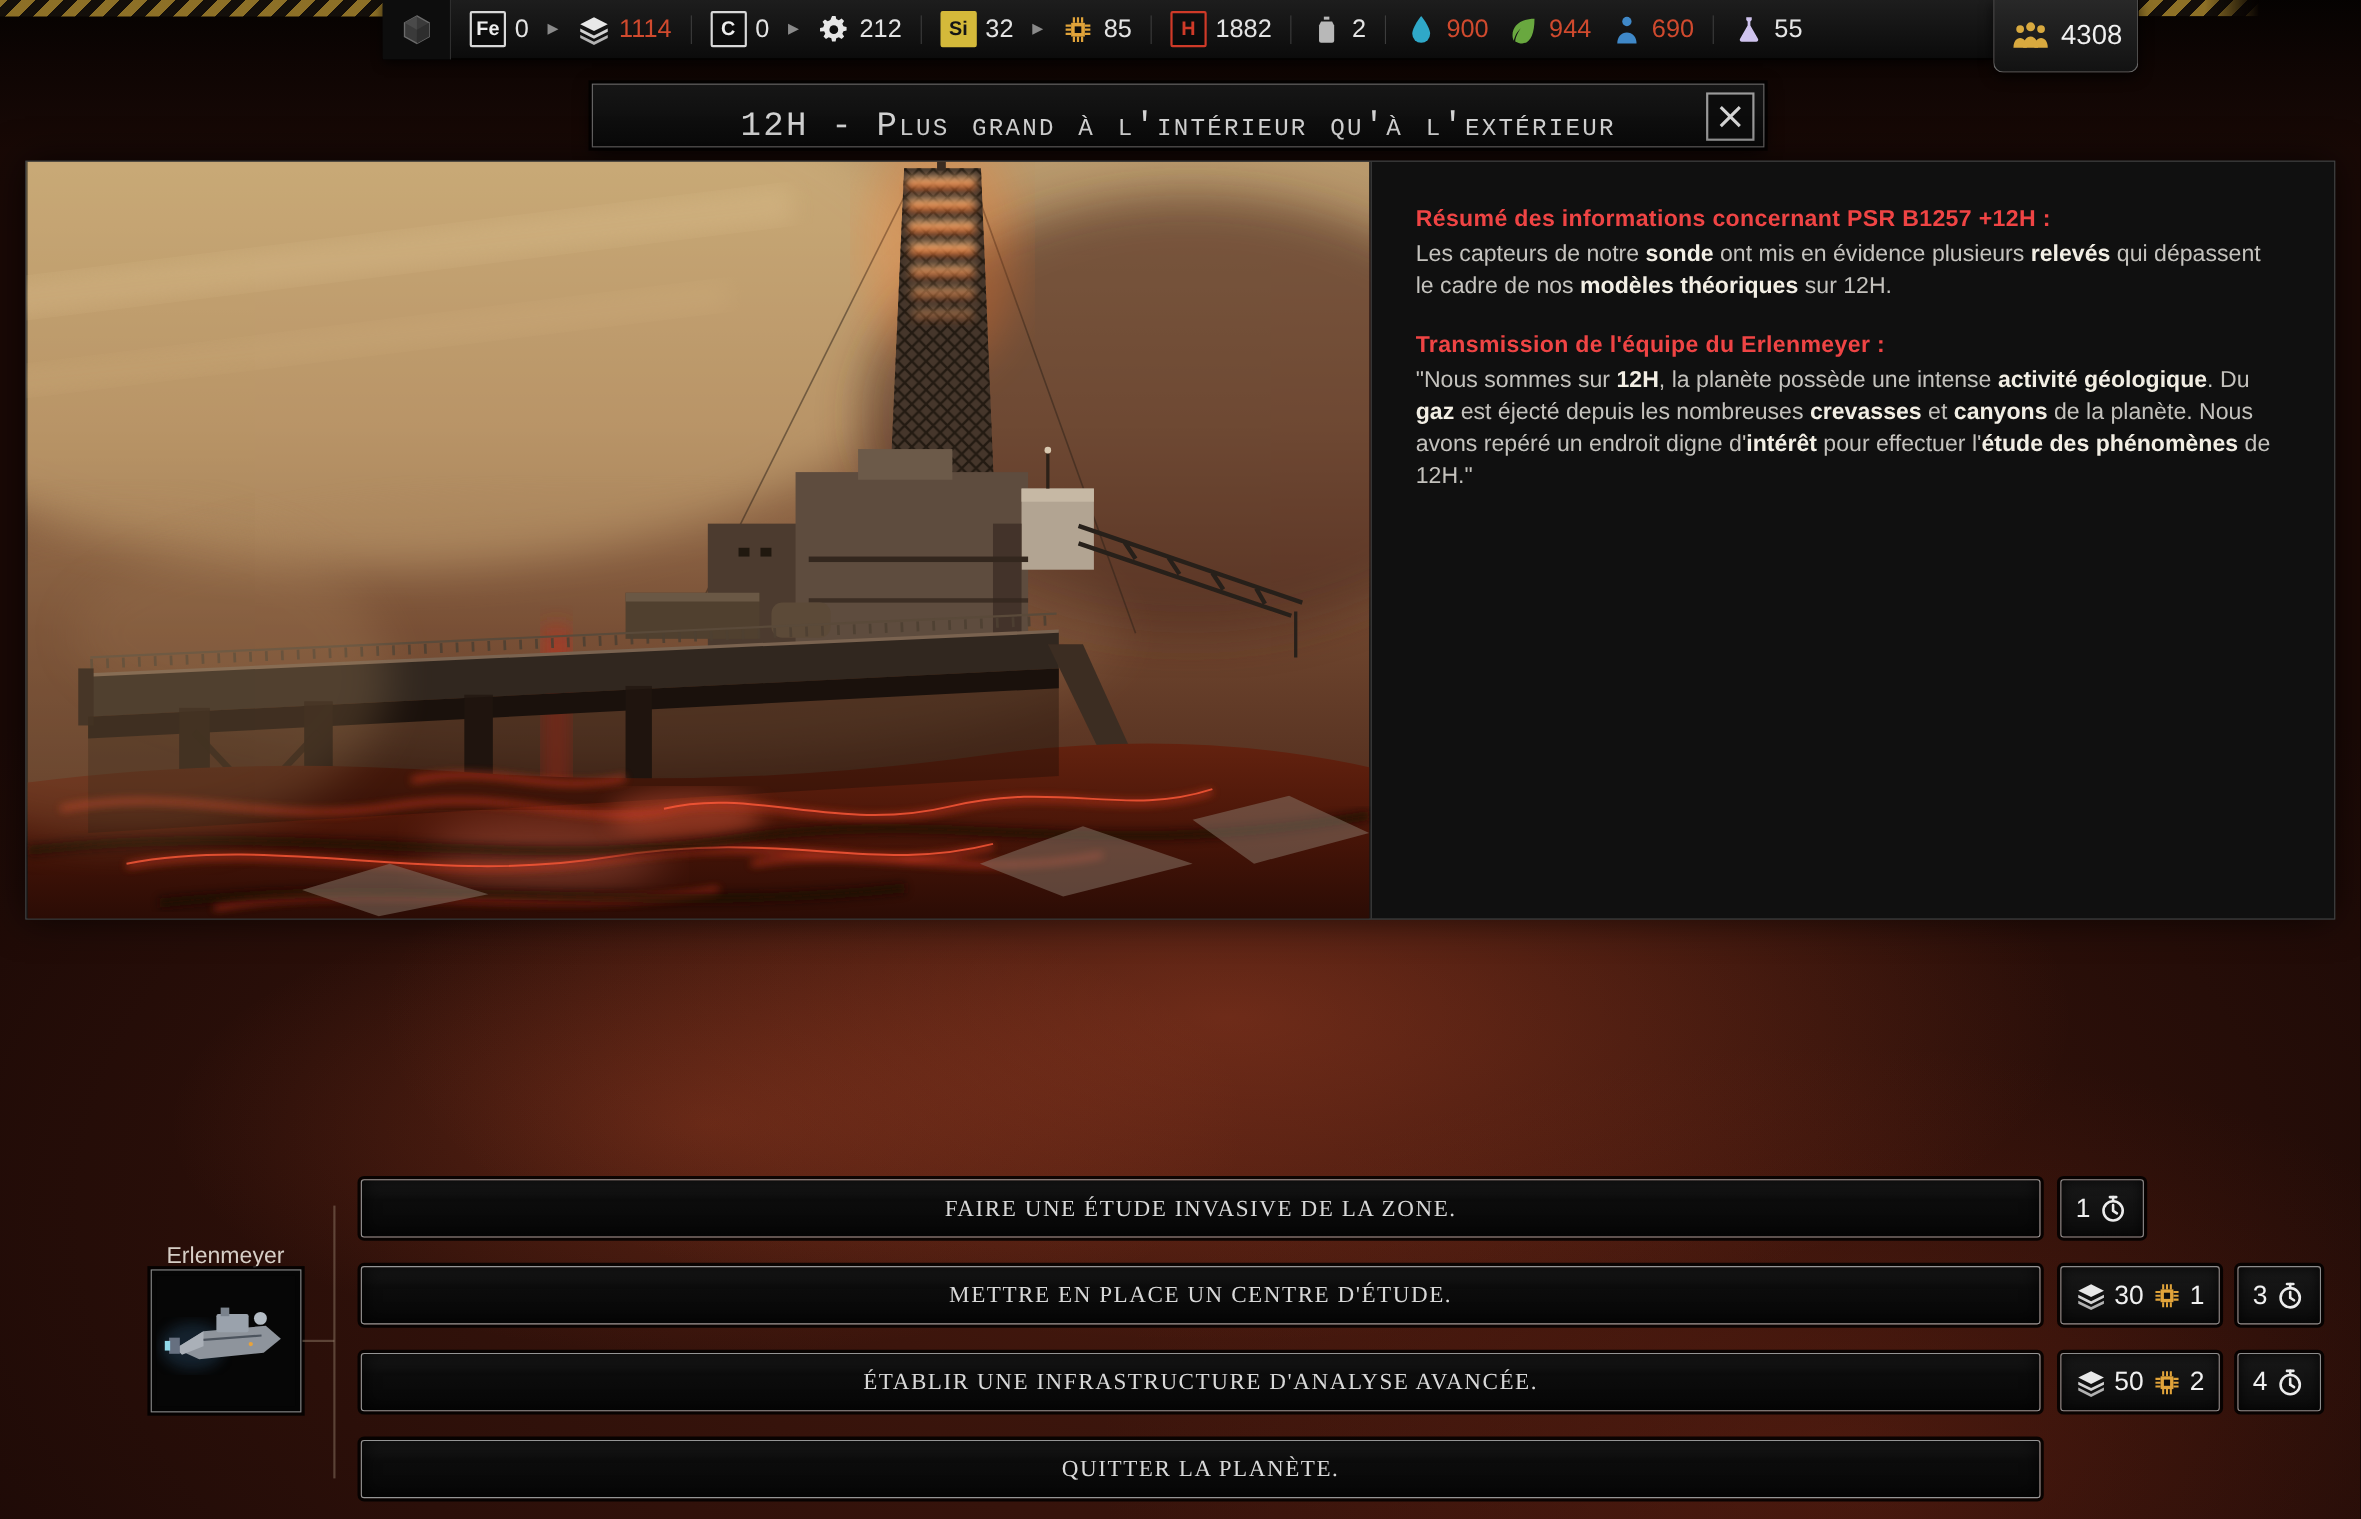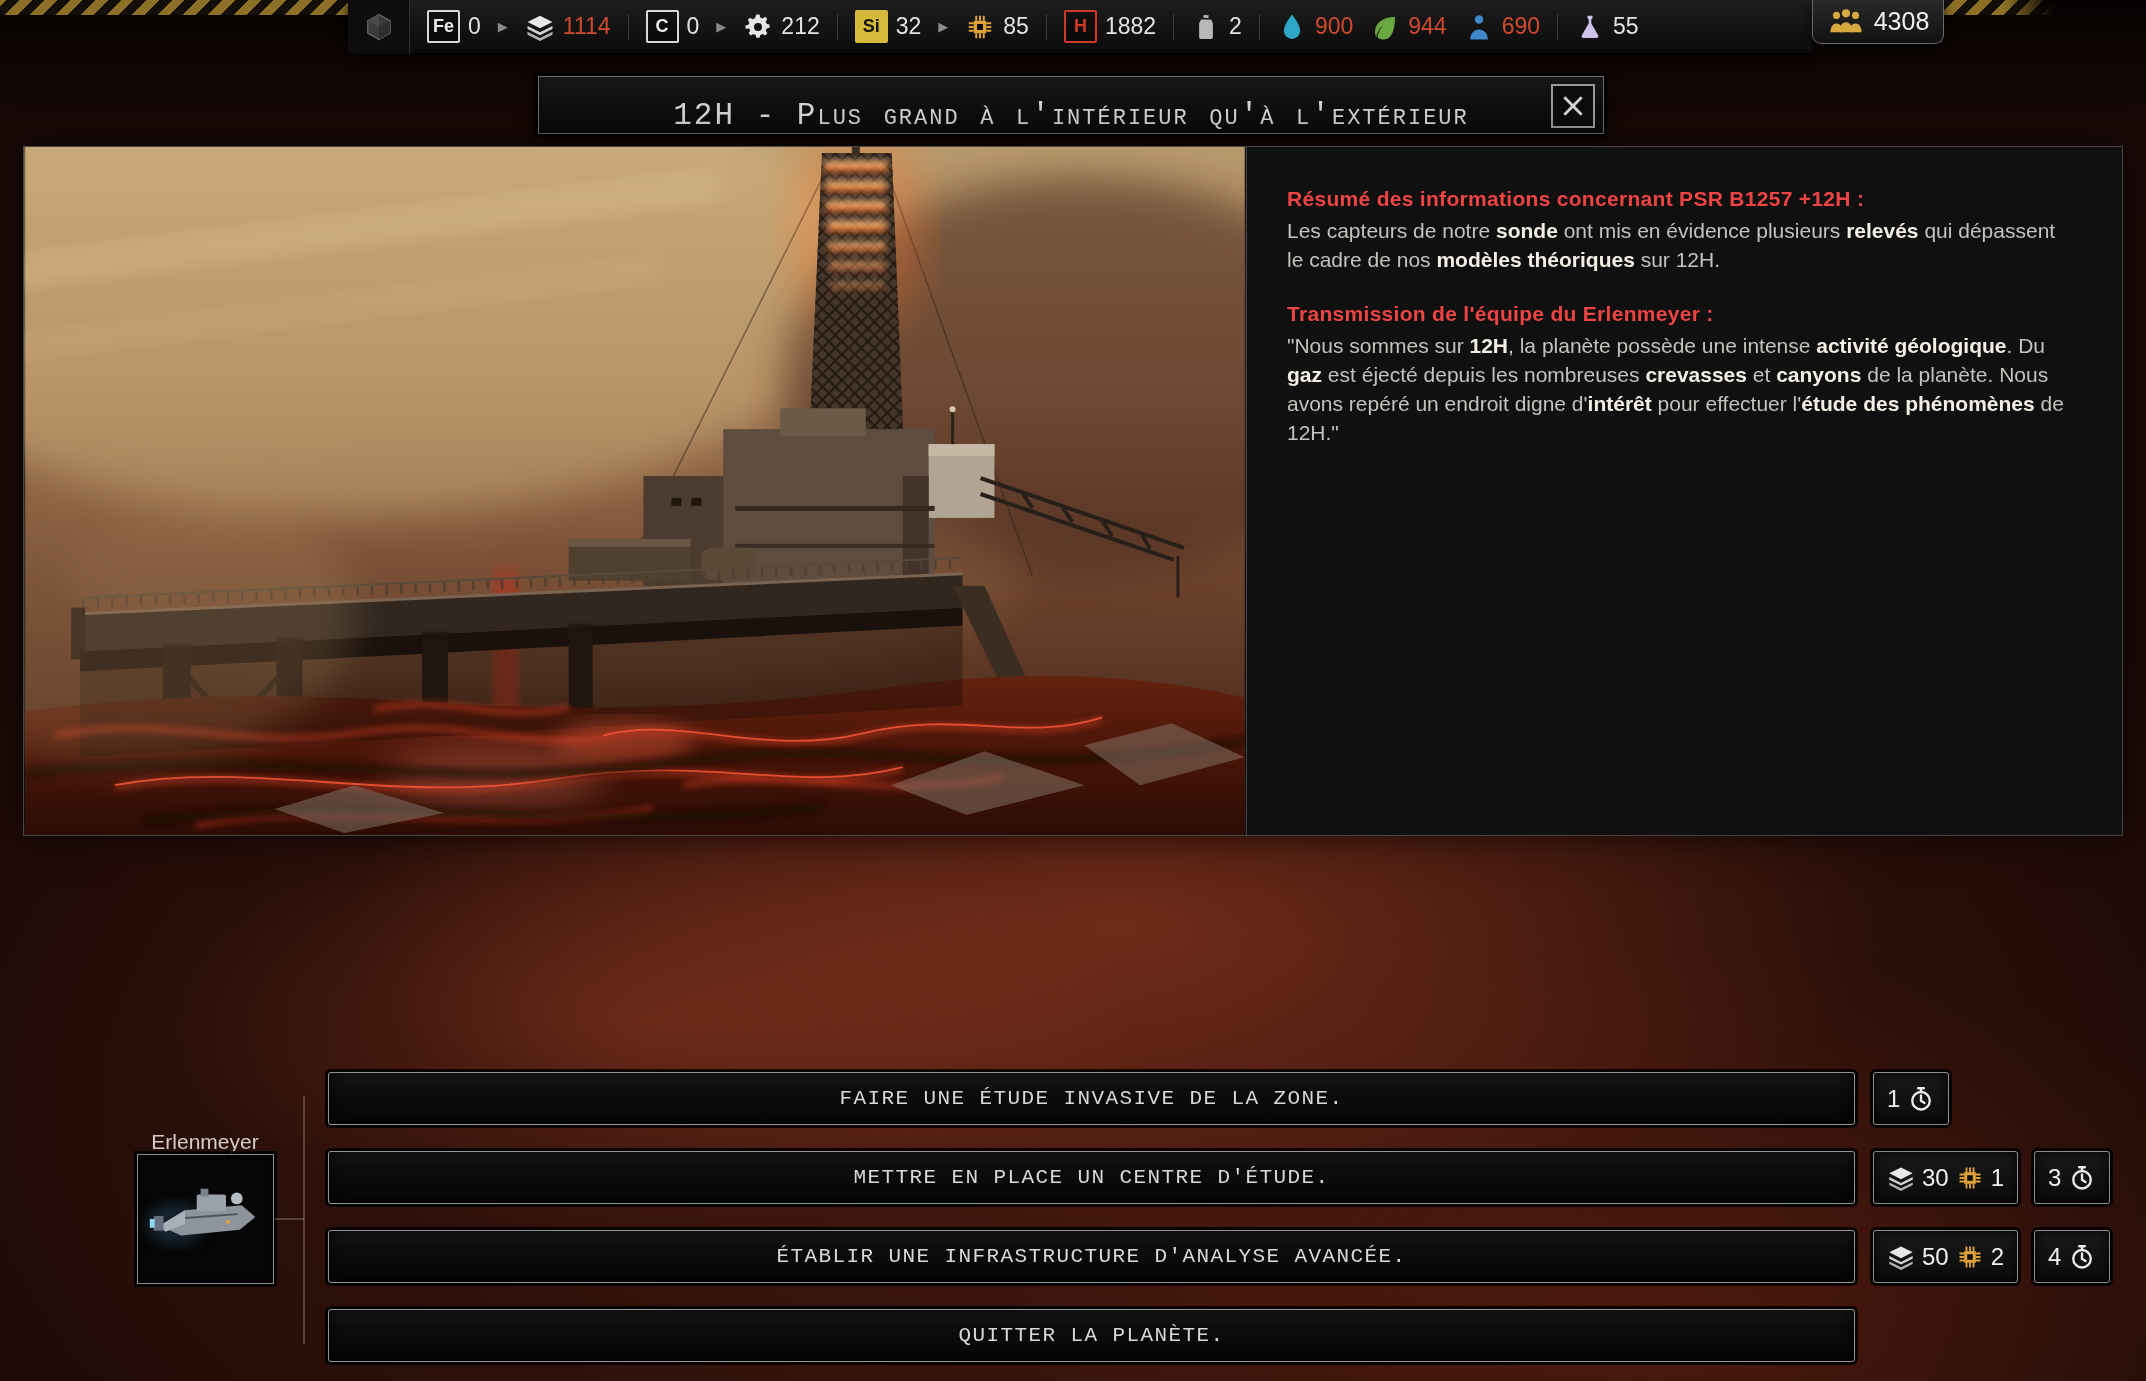--- a/index.html
+++ b/index.html
@@ -33,21 +33,21 @@
   .res-value.alert { color:#d04a2e; }
   .res-sep { width:1px; height:26px; background:#3c3c3c; flex:none; }
   .res-arrow { font-family:"DejaVu Sans", sans-serif; font-size:13px; color:#8a8a8a; flex:none; }
   .icon { display:inline-flex; width:30px; height:30px; align-items:center; justify-content:center; flex:none; }
   .icon svg { width:100%; height:100%; display:block; }
   .elem { width:33px; height:33px; border:2px solid #d8d8d8; border-radius:2px;
     display:flex; align-items:center; justify-content:center;
     font-weight:bold; font-size:18px; color:#ededed; background:rgba(0,0,0,.35); flex:none; }
   .elem-si { background:#d4b93a; border-color:#d4b93a; color:#151515; }
   .elem-h  { border-color:#cf3a28; color:#cf3a28; }
-  .pop-tab { position:absolute; left:1812px; top:0; width:132px; height:44px;
+  .pop-tab { position:absolute; left:1812px; top:0; width:132px; height:66px;
     display:flex; align-items:center; justify-content:center; gap:9px;
     background:linear-gradient(#282828,#121212); border:1px solid #6a6a6a; border-top:none;
     border-radius:0 0 9px 9px; box-shadow:0 4px 12px rgba(0,0,0,.7); }
   .pop-icon { width:38px; height:33px; }
   .pop-value { font-size:25px; color:#f0f0f0; }
   
   .title-bar { position:absolute; left:538px; top:76px; width:1066px; height:58px;
     background:linear-gradient(#161616,#090909); border:1px solid #6e6e6e;
     box-shadow:0 0 0 3px rgba(0,0,0,.75), 0 5px 16px rgba(0,0,0,.7);
     display:flex; align-items:flex-end;font-family:Liberation Mono, monospace; }
@@ -68,21 +68,21 @@
   .info-body { font-size:21px; line-height:29px; color:#c4c2bd; }
   .info-body b { color:#f2eee4; }
   .info-section + .info-section { margin-top:28px; }
   
   .options { position:absolute; left:328px; top:1072px; width:1800px; }
   .option-row { display:flex; align-items:stretch; gap:18px; margin-bottom:26px; height:53px; }
   .option-button { width:1527px; flex:none; cursor:pointer;
     background:linear-gradient(180deg,#1b1b1b,#0c0c0c 35%,#070707);
     border:1px solid #959595; border-radius:3px;
     box-shadow:0 0 0 3px rgba(0,0,0,.85), inset 0 0 16px rgba(0,0,0,.9);
-    color:#d8d8d8; font-family:Liberation Mono, monospace;
+    color:#d8d8d8; font-family:Liberation Serif, serif;
     font-size:21px; letter-spacing:1.4px;
     display:flex; align-items:center; justify-content:center; }
   .option-costs { display:flex; gap:16px; align-items:stretch; }
   .cost-box { display:flex; align-items:center; gap:7px; padding:0 13px; min-width:62px;
     background:linear-gradient(180deg,#191919,#0b0b0b);
     border:1px solid #8c8c8c; border-radius:3px;
     box-shadow:0 0 0 3px rgba(0,0,0,.85), inset 0 0 12px rgba(0,0,0,.85);
     font-size:24px; color:#f0f0f0; }
   .cost-icon { width:28px; height:28px; }
   

